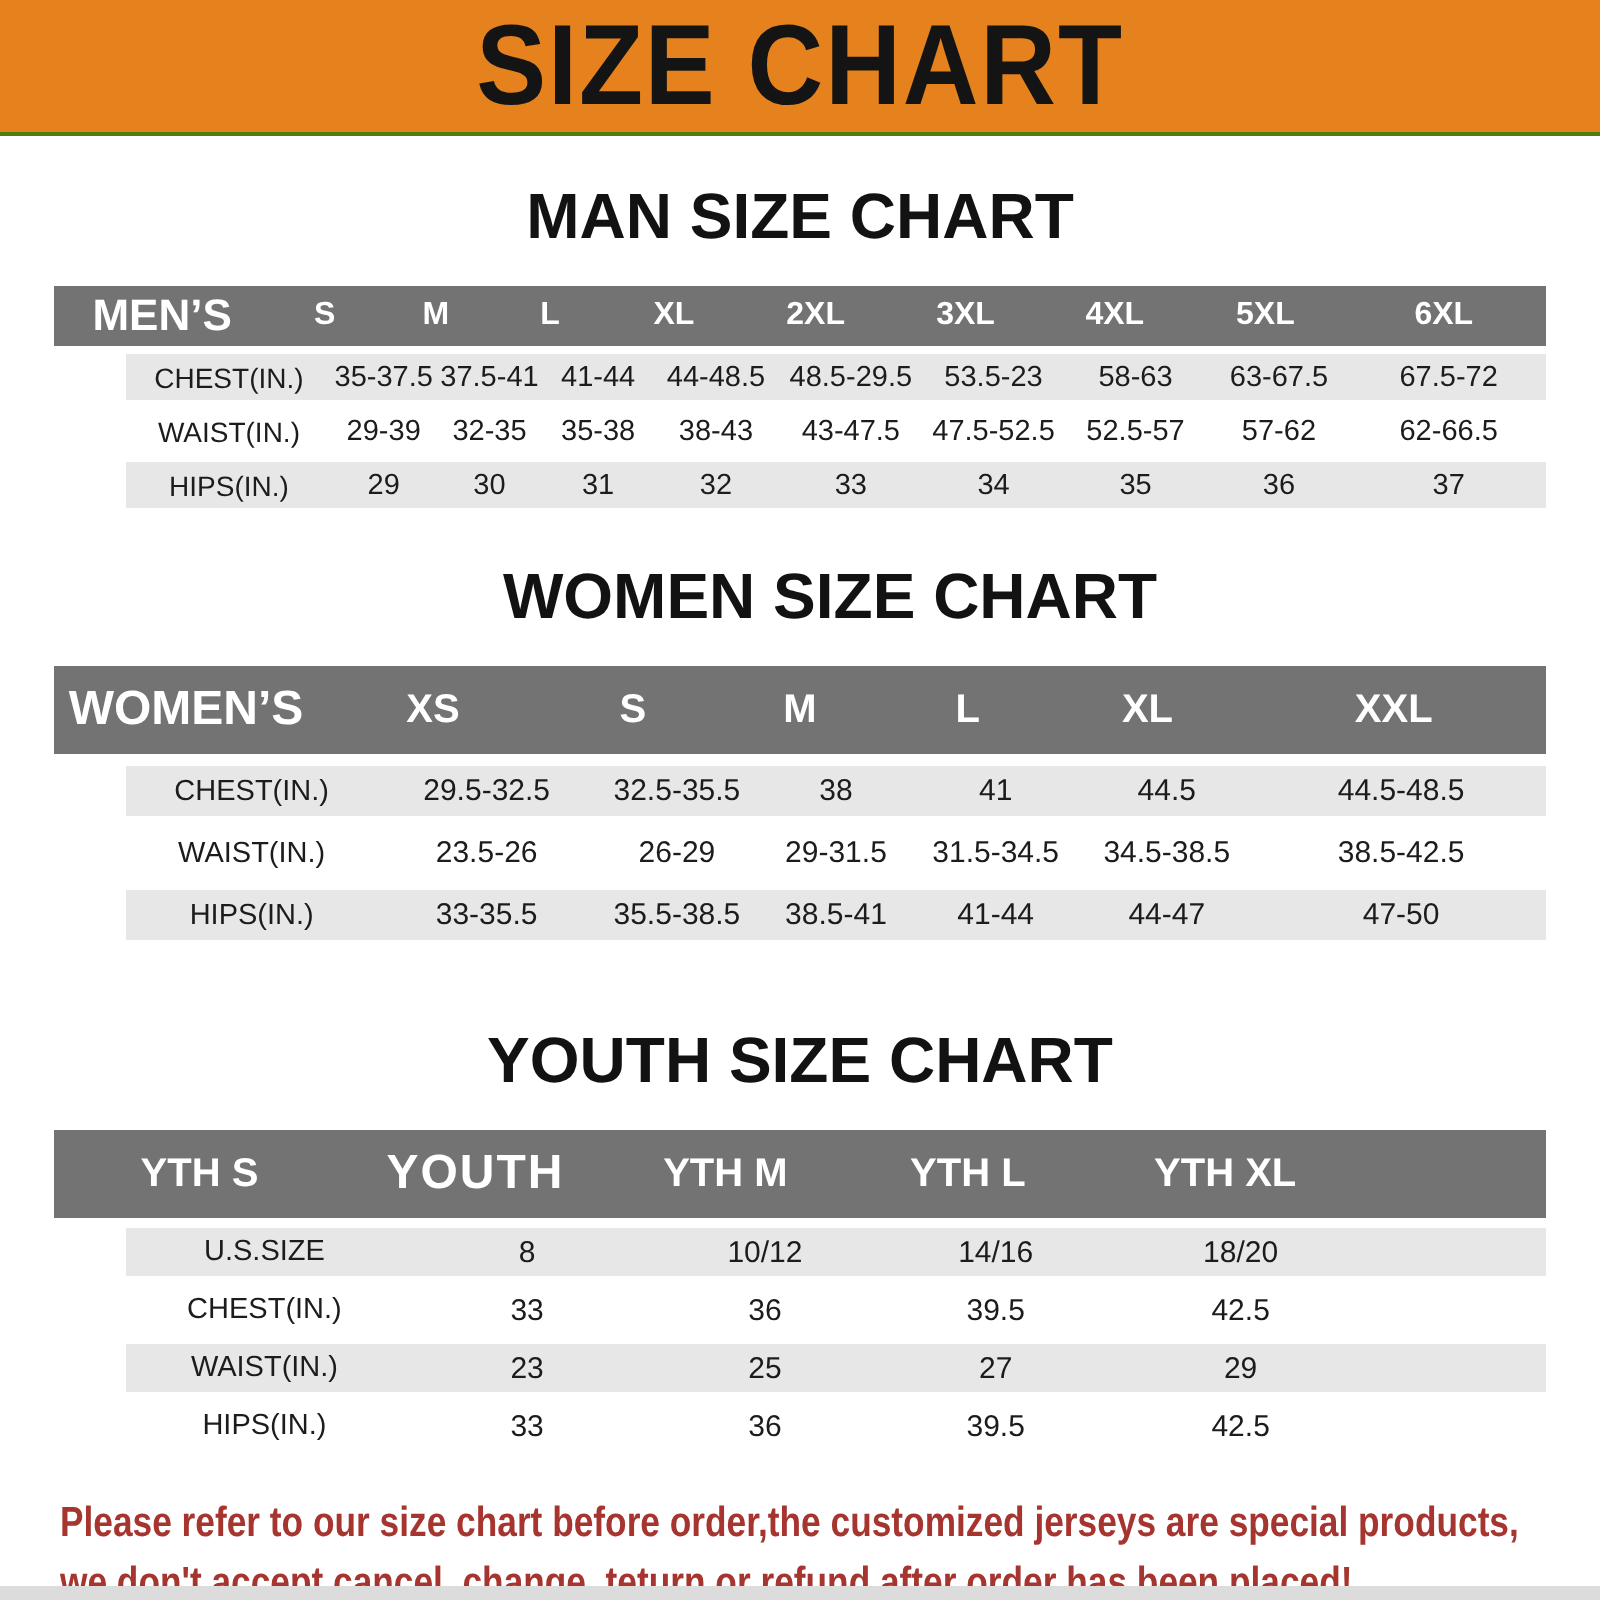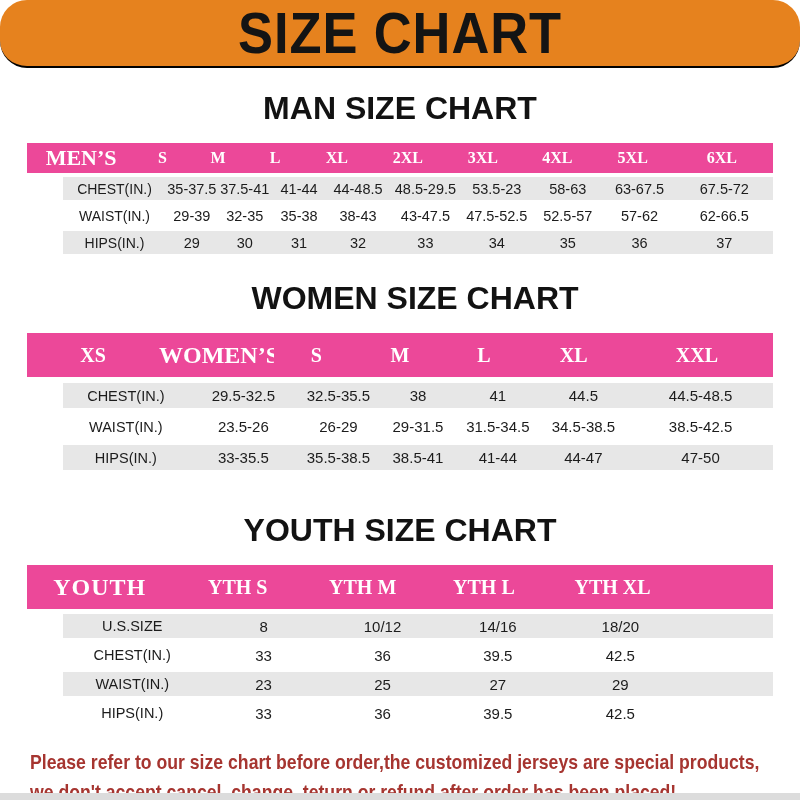--- a/index.html
+++ b/index.html
@@ -11,22 +11,21 @@
     margin: 0 auto;
     background: #ffffff;
     overflow: hidden;
   }
 
   
   .banner {
     width: 800px; height: 68px;
     background: #E6821E;
     display: flex; align-items: center; justify-content: center;
-    border-bottom: 2px solid #000000;
-    border-radius: 27px;
+    border-bottom: 2px solid #4d7c0f;
   }
   .banner-title {
     font-size: 57px; font-weight: 800; color: #141414;
     letter-spacing: 1px; line-height: 1;
     transform: scaleX(0.92); transform-origin: center;
     white-space: nowrap;
   }
 
   
   .section-heading {
@@ -41,21 +40,21 @@
   
   .size-table { margin: 0 27px; }
   .trow { display: grid; align-items: center; }
   .trow .cell {
     text-align: center;
     white-space: nowrap;
     overflow: hidden;
   }
 
   
-  .thead { background: #ec4899; color: #ffffff; font-family: Liberation Serif, serif; }
+  .thead { background: #737373; color: #ffffff; }
   .thead .cell { font-weight: bold; }
   .thead .cell.label { font-weight: 800; }
 
   
   .tbody-row { color: #1c1c1c; margin-left: 36px; }
   .tbody-row.stripe { background: #E7E7E7; }
   .tbody-row.plain  { background: #ffffff; }
 
   
   .t-men { margin-top: 16px; }
@@ -158,22 +157,22 @@
         <div class="cell">34</div>
         <div class="cell">35</div>
         <div class="cell">36</div>
         <div class="cell">37</div>
       </div>
     </div>
 
   <div class="section-heading heading-women">WOMEN SIZE CHART</div>
   <div class="size-table t-women">
       <div class="trow thead">
+        <div class="cell label">WOMEN’S</div>
         <div class="cell">XS</div>
-        <div class="cell label">WOMEN’S</div>
         <div class="cell">S</div>
         <div class="cell">M</div>
         <div class="cell">L</div>
         <div class="cell">XL</div>
         <div class="cell">XXL</div>
       </div>
       <div class="trow tbody-row stripe">
         <div class="cell label">CHEST(IN.)</div>
         <div class="cell">29.5-32.5</div>
         <div class="cell">32.5-35.5</div>
@@ -198,22 +197,22 @@
         <div class="cell">38.5-41</div>
         <div class="cell">41-44</div>
         <div class="cell">44-47</div>
         <div class="cell">47-50</div>
       </div>
     </div>
 
   <div class="section-heading heading-youth">YOUTH SIZE CHART</div>
   <div class="size-table t-youth">
       <div class="trow thead">
+        <div class="cell">YTH S</div>
         <div class="cell label">YOUTH</div>
-        <div class="cell">YTH S</div>
         <div class="cell">YTH M</div>
         <div class="cell">YTH L</div>
         <div class="cell">YTH XL</div>
       </div>
       <div class="trow tbody-row stripe">
         <div class="cell label">U.S.SIZE</div>
         <div class="cell">8</div>
         <div class="cell">10/12</div>
         <div class="cell">14/16</div>
         <div class="cell">18/20</div>

